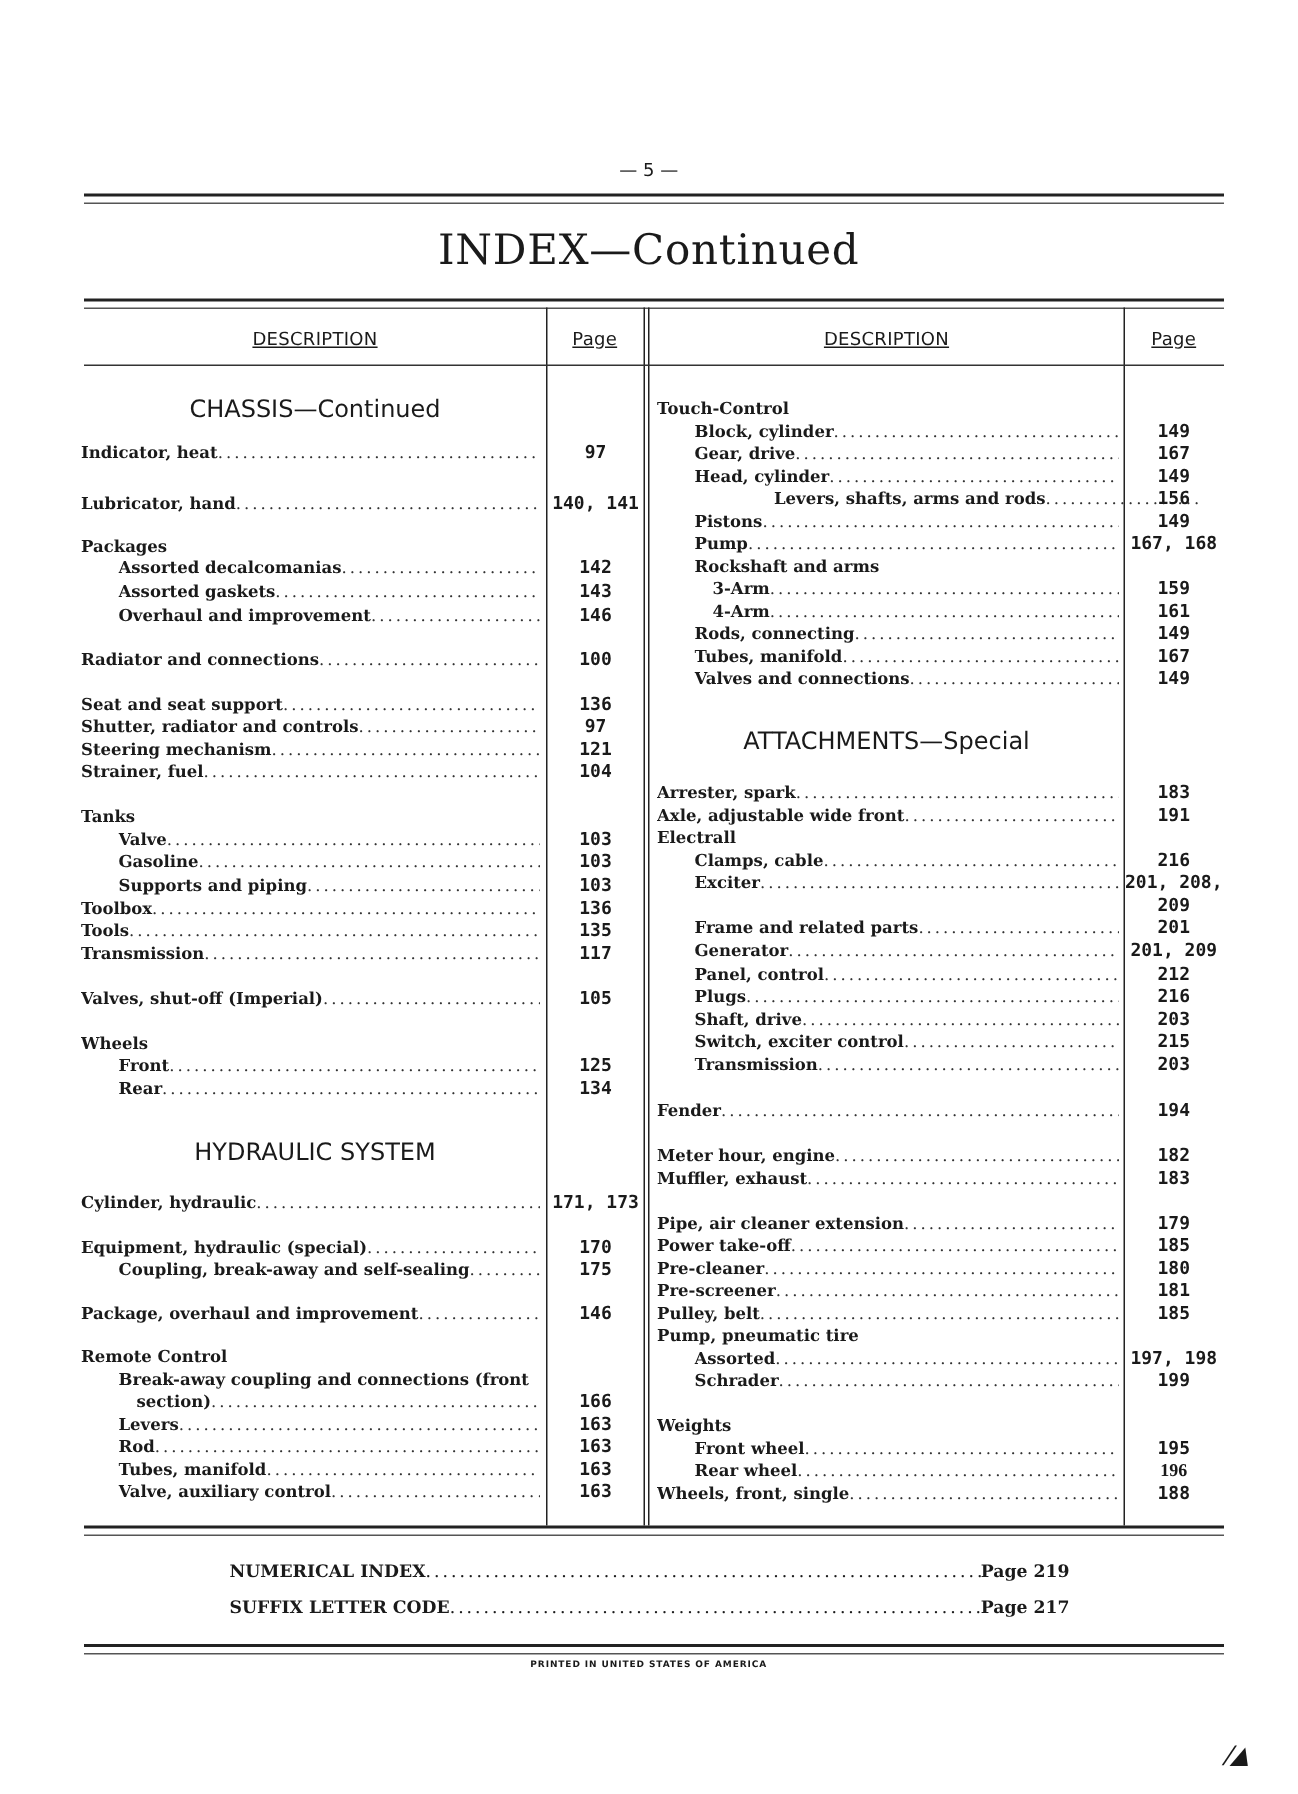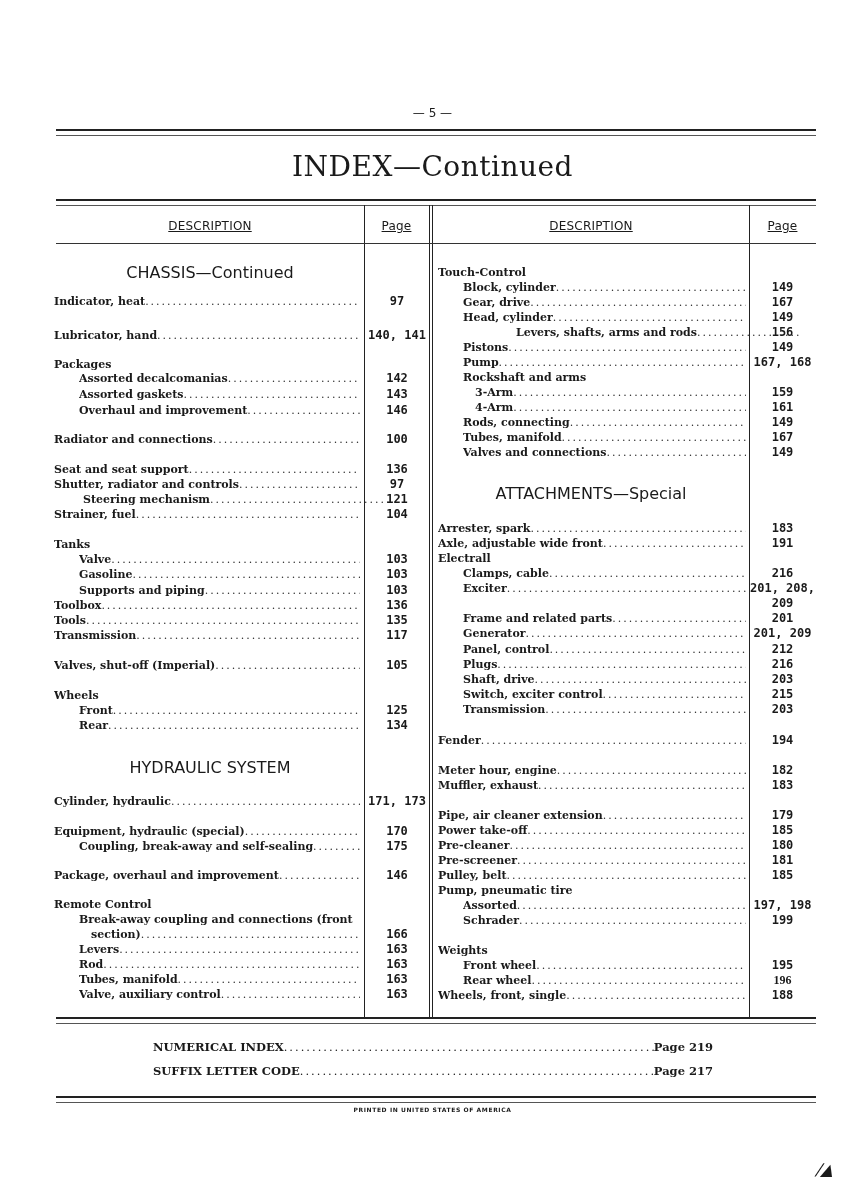--- a/index.html
+++ b/index.html
@@ -121,21 +121,21 @@
     <div class="entry" style="left: 54px; width: 306px; top: 463px;">
       <span class="lbl">Seat and seat support</span>
       <span class="dots"></span>
     </div>
     <div class="pg" style="left: 364px; width: 66px; top: 462px;">136</div>
     <div class="entry" style="left: 54px; width: 306px; top: 478px;">
       <span class="lbl">Shutter, radiator and controls</span>
       <span class="dots"></span>
     </div>
     <div class="pg" style="left: 364px; width: 66px; top: 477px;">97</div>
-    <div class="entry" style="left: 54px; width: 306px; top: 493px; margin-left: 29px;">
+    <div class="entry" style="left: 54px; width: 306px; top: 493px;">
       <span class="lbl">Steering mechanism</span>
       <span class="dots"></span>
     </div>
     <div class="pg" style="left: 364px; width: 66px; top: 492px;">121</div>
     <div class="entry" style="left: 54px; width: 306px; top: 508px;">
       <span class="lbl">Strainer, fuel</span>
       <span class="dots"></span>
     </div>
     <div class="pg" style="left: 364px; width: 66px; top: 507px;">104</div>
     <div class="entry nodots" style="left: 54px; width: 306px; top: 538px;">

